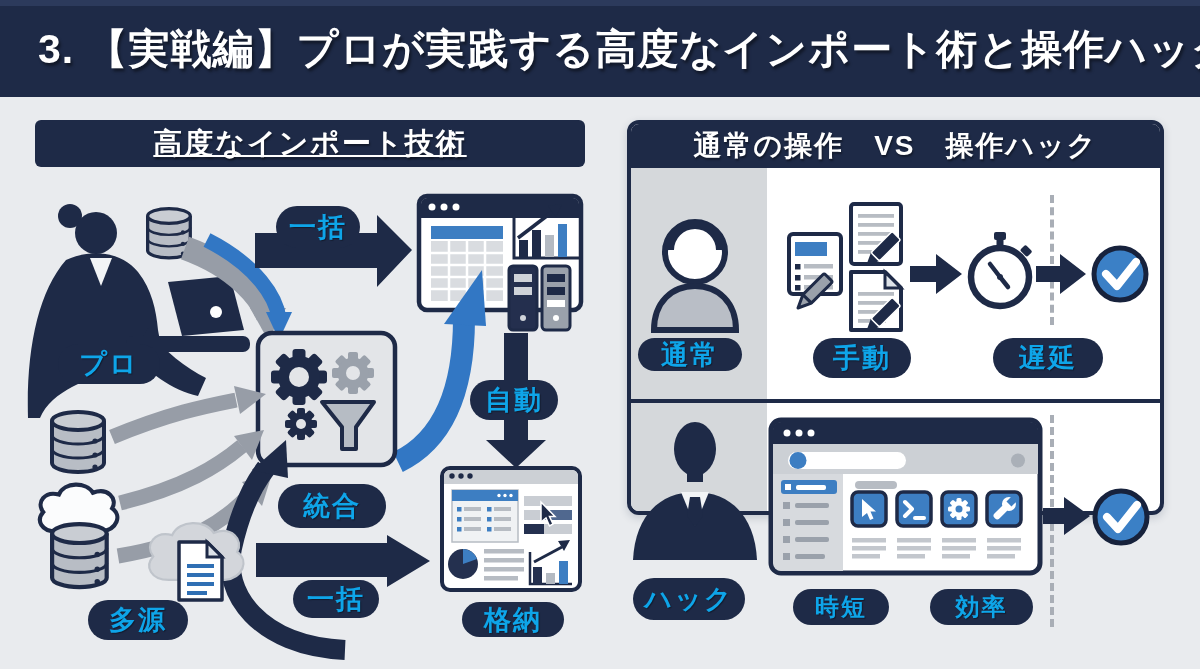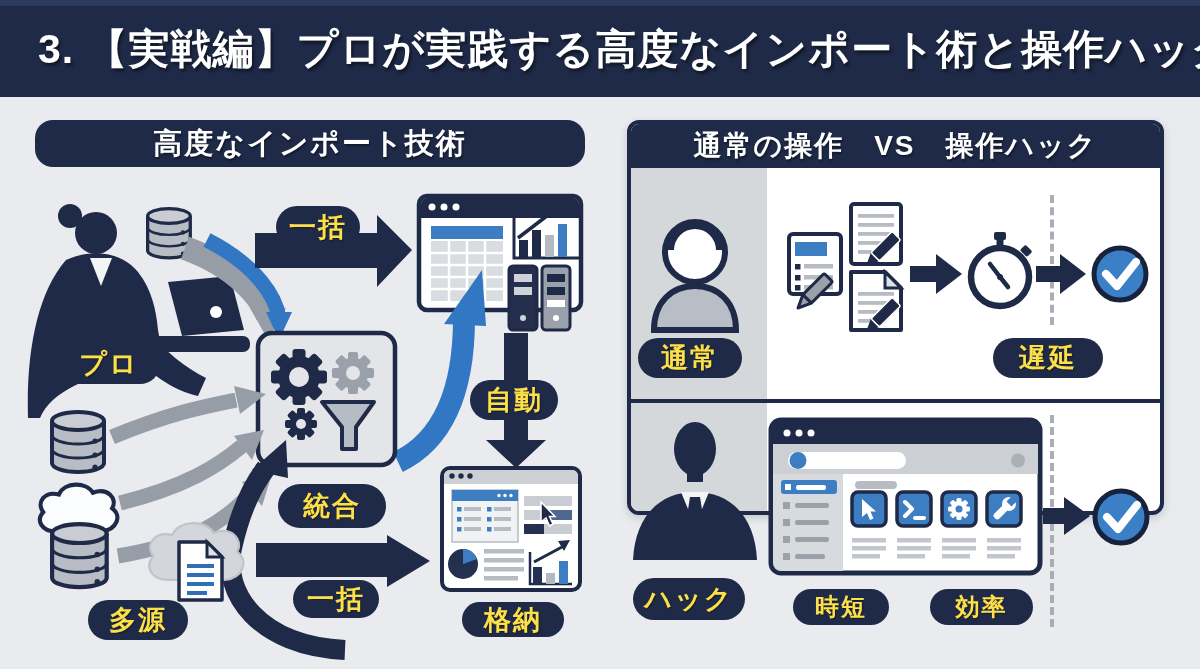--- a/index.html
+++ b/index.html
@@ -5,32 +5,32 @@
   html,body{margin:0;padding:0;}
   body{font-family:"Liberation Sans","DejaVu Sans",sans-serif;background:#cfd3d8;}
   .stage{position:relative;width:1200px;height:669px;background:#e9ebee;overflow:hidden;}
   .top-band{position:absolute;left:0;top:0;width:1200px;height:97px;background:#1e2a47;
     box-shadow:inset 0 6px 0 #2c3a5c;z-index:1;}
   .top-band h1{margin:0;padding:0 0 0 38px;line-height:99px;font-size:41px;font-weight:bold;
     color:#ffffff;letter-spacing:1px;text-shadow:2px 3px 3px rgba(0,0,0,.45);white-space:nowrap;}
   .panel-title{position:absolute;background:#1e2a47;color:#fff;font-weight:bold;
     display:flex;align-items:center;justify-content:center;z-index:2;
     text-shadow:1px 2px 2px rgba(0,0,0,.4);}
-  .lp-title{left:35px;top:120px;width:550px;height:47px;border-radius:18px;font-size:29px;letter-spacing:2px;}
+  .lp-title{left:35px;top:120px;width:550px;height:47px;border-radius:6px;font-size:29px;letter-spacing:2px;text-decoration:underline;}
   .right-box{position:absolute;left:627px;top:120px;width:537px;height:395px;background:#fff;
     border:4px solid #1e2a47;border-radius:12px;box-sizing:border-box;overflow:hidden;z-index:1;
     box-shadow:0 3px 8px rgba(30,42,71,.18);}
   .rp-header{position:absolute;left:0;top:0;width:529px;height:44px;background:#1e2a47;color:#fff;
     font-size:28px;font-weight:bold;display:flex;align-items:center;justify-content:center;
     letter-spacing:2px;text-shadow:1px 2px 2px rgba(0,0,0,.4);}
   .actor-cell{position:absolute;left:0;width:136px;background:#d5d8db;}
   .cell-r1{top:44px;height:231px;}
   .cell-r2{top:279px;height:246px;}
   .row-divider{position:absolute;left:0;top:275px;width:529px;height:4px;background:#1e2a47;}
-  .pill{position:absolute;background:#1e2a47;color:#fde047;border-radius:999px;display:flex;
+  .pill{position:absolute;background:#1e2a47;color:#0ea5e9;border-radius:999px;display:flex;
     align-items:center;justify-content:center;font-weight:bold;font-size:27px;letter-spacing:2px;
     z-index:4;text-shadow:1px 1px 1px rgba(0,0,0,.35);text-align:right;}
   .pill.small{font-size:24px;}
   .dash{position:absolute;width:0;border-left:4px dashed #a9aeb6;z-index:2;}
   svg.art{position:absolute;left:0;top:0;z-index:3;pointer-events:none;}
 </style>
 </head>
 <body>
 
 <div class="stage">
@@ -429,19 +429,20 @@
   </svg>
 
   <div class="pill" style="left:58px;top:344px;width:102px;height:40px">プロ</div>
   <div class="pill" style="left:276px;top:206px;width:84px;height:42px">一括</div>
   <div class="pill" style="left:278px;top:484px;width:108px;height:44px">統合</div>
   <div class="pill" style="left:88px;top:600px;width:100px;height:40px">多源</div>
   <div class="pill" style="left:293px;top:580px;width:86px;height:38px">一括</div>
   <div class="pill" style="left:470px;top:380px;width:88px;height:40px">自動</div>
   <div class="pill" style="left:462px;top:602px;width:102px;height:35px">格納</div>
 
-  <div class="pill" style="left:638px;top:338px;width:104px;height:40px">通常</div>
+  <div class="pill" style="left:638px;top:338px;width:104px;height:33px">通常</div>
+  <div class="pill" style="left:813px;top:338px;width:98px;height:40px">手動</div>
   <div class="pill" style="left:993px;top:338px;width:110px;height:40px">遅延</div>
   <div class="pill" style="left:633px;top:578px;width:112px;height:42px">ハック</div>
   <div class="pill small" style="left:793px;top:589px;width:96px;height:36px">時短</div>
   <div class="pill small" style="left:930px;top:589px;width:103px;height:36px">効率</div>
 
 </div>
 
 </body></html>

